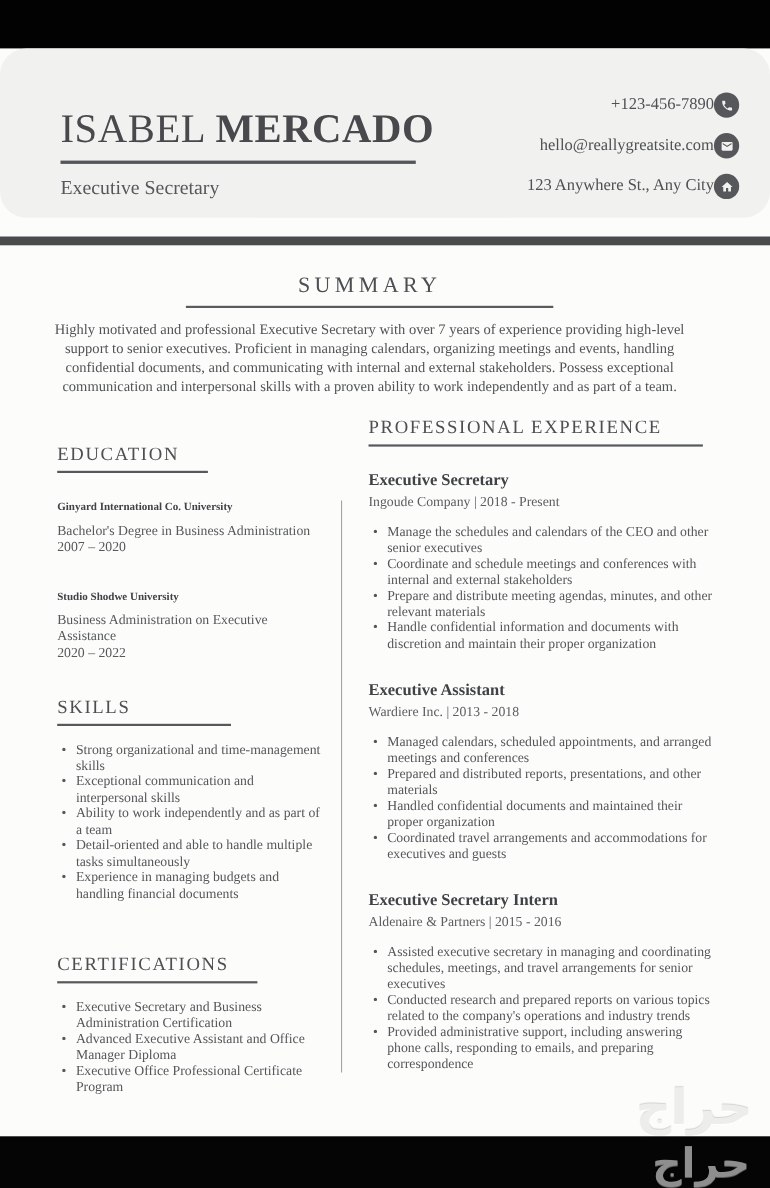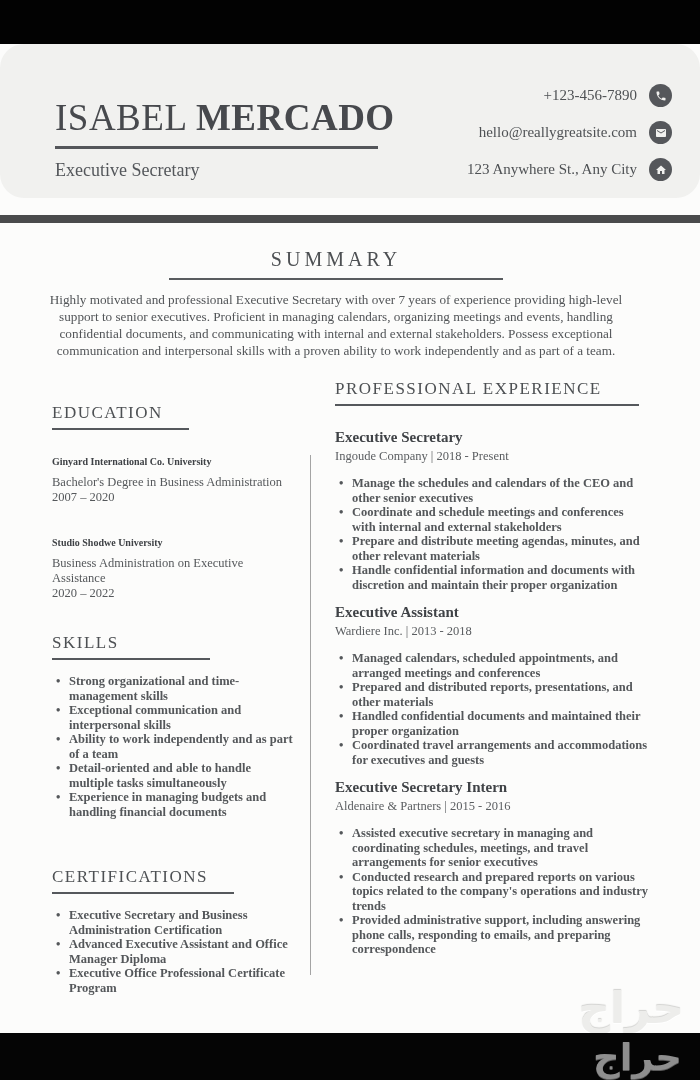--- a/index.html
+++ b/index.html
@@ -15,21 +15,21 @@
   
   .header { position:absolute; top:44px; left:0; width:700px; height:154px; background:#f1f1ef;border-radius:24px; }
   .header-rule { position:absolute; top:215px; left:0; width:700px; height:8px; background:#4a4b4c; }
   .name-block { position:absolute; left:55px; top:52px; }
   .name { font-size:37px; color:#47494d; letter-spacing:0.5px; white-space:nowrap; }
   .name .first { font-weight:400; }
   .name .last { font-weight:700; }
   .name-underline { width:323px; height:3px; background:#54565a; margin-top:7px; }
   .header-role { margin-top:11px; font-size:18px; color:#54575b; }
   .contact { position:absolute; top:40px; right:28px; display:flex; flex-direction:column; gap:14px; }
-  .contact-row { display:flex; align-items:center; justify-content:flex-end; gap:12px; }
+  .contact-row { display:flex; align-items:center; justify-content:flex-end; }
   .contact-text { font-size:15px; color:#4e5154; }
   .icon-circle {
     width:23px; height:23px; border-radius:50%; background:#55575b;
     display:flex; align-items:center; justify-content:center; flex:0 0 auto;
   }
   .icon-circle svg { width:12px; height:12px; fill:#f1f1ef; }
   
   .summary { position:absolute; top:248px; left:0; width:672px; text-align:center; }
   .summary-heading { font-size:20px; letter-spacing:4px; color:#4d5053; font-weight:400; }
   .summary-underline { width:334px; height:2px; background:#595c5f; margin:7px auto 0; }
@@ -44,30 +44,30 @@
   .sec-heading { font-size:17px; letter-spacing:1.5px; color:#4d5053; font-weight:400; white-space:nowrap; }
   .sec-underline { height:2px; background:#55585c; margin-top:5px; }
   .u-edu { width:137px; } .u-skills { width:158px; } .u-cert { width:182px; } .u-exp { width:304px; }
   
   .edu-entry { margin-top:23px; }
   .edu-entry + .edu-entry { margin-top:29px; }
   .edu-school { font-size:10px; font-weight:700; color:#3f4246; line-height:17px; }
   .edu-degree, .edu-dates { font-size:12.5px; line-height:15px; color:#55585b; }
   .edu-degree { margin-top:5px; }
   
-  ul.bullets { list-style:none; margin-top:14px;font-weight:bold; }
+  ul.bullets { list-style:none; margin-top:14px; }
   ul.bullets li {
     position:relative; padding-left:17px; font-size:12.5px; line-height:14.5px; color:#54575a;
   }
   ul.bullets li::before { content:"•"; position:absolute; left:4px; top:0; color:#54575a; }
   .skills-block { margin-top:32px; }
   .cert-block { margin-top:48px; }
   
   .job { margin-top:22px; }
-  .job + .job { margin-top:11px; }
+  .job + .job { margin-top:27px; }
   .job-title { font-size:15px; font-weight:700; color:#3f4246; line-height:18px; }
   .job-meta { font-size:12.5px; color:#5a5d60; margin-top:3px; }
   .job ul.bullets { margin-top:12px; }
   
   .wm { font-family:"DejaVu Sans", sans-serif; font-weight:700; direction:rtl; white-space:nowrap; }
   .wm-light {
     position:absolute; right:16px; top:982px; font-size:44px; color:#ededeb;
     text-shadow:0 1px 0 #ffffff, 0 -1px 1px #d2d2d0;
   }
   .wm-dark {

